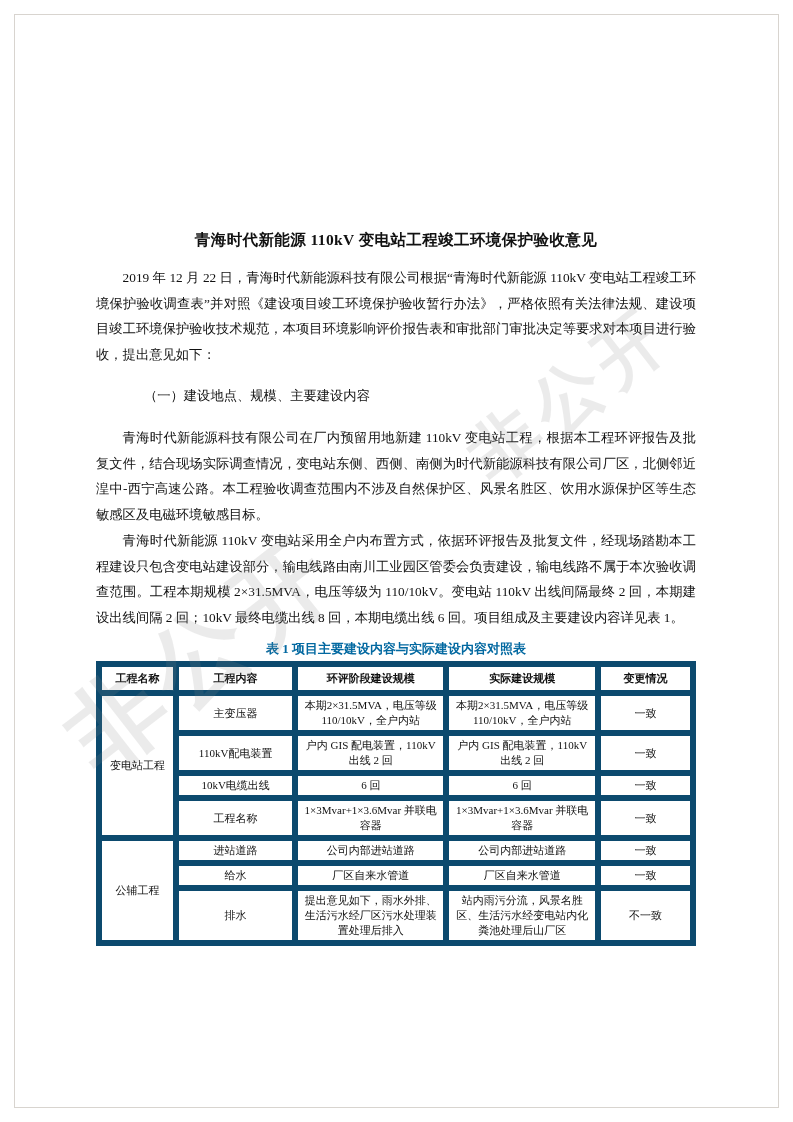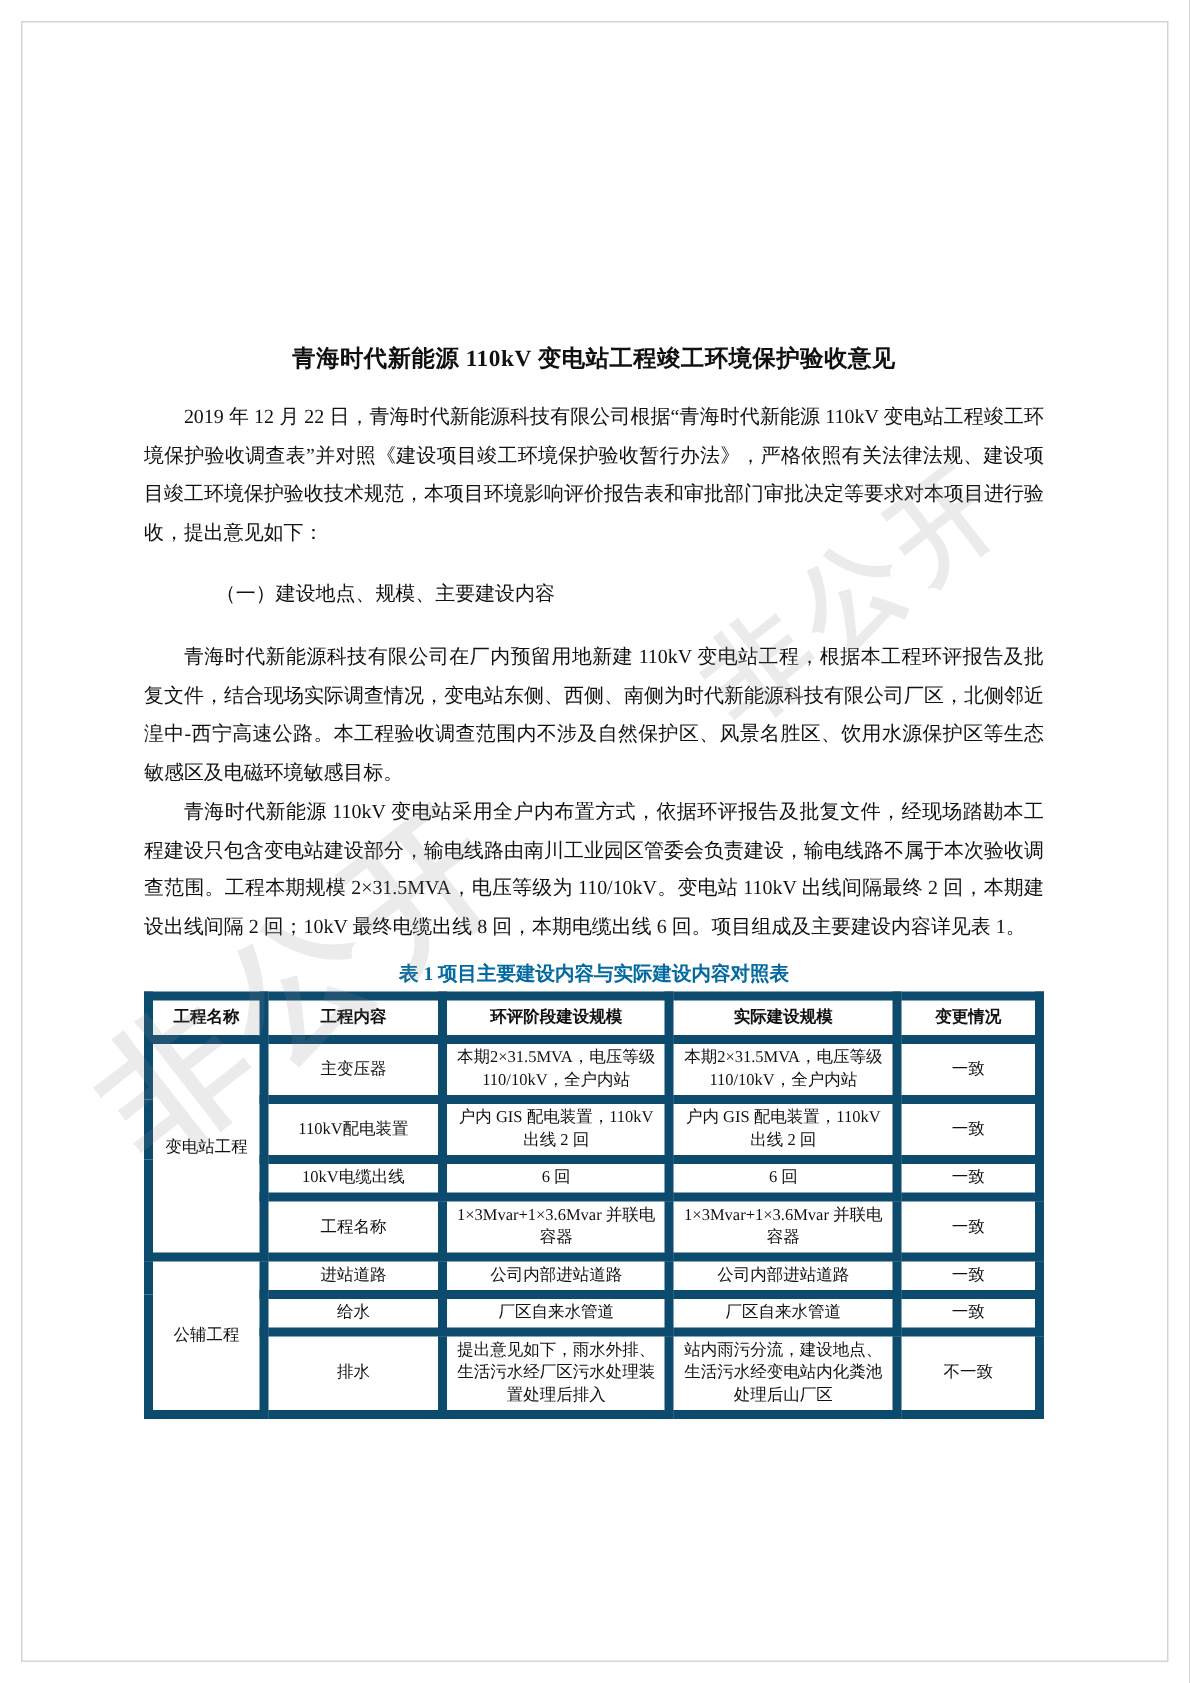--- a/index.html
+++ b/index.html
@@ -206,20 +206,20 @@
         </tr>
         <tr>
           <td>给水</td>
           <td>厂区自来水管道</td>
           <td>厂区自来水管道</td>
           <td>一致</td>
         </tr>
         <tr>
           <td>排水</td>
           <td class="left-text">提出意见如下，雨水外排、生活污水经厂区污水处理装置处理后排入</td>
-          <td class="left-text">站内雨污分流，建设地点、生活污水经变电站内化粪池处理后山厂区</td>
+          <td class="left-text">站内雨污分流，风景名胜区、生活污水经变电站内化粪池处理后山厂区</td>
           <td>不一致</td>
         </tr>
       </tbody>
     </table>
 
   </div>
 </div>
 
 </body></html>

